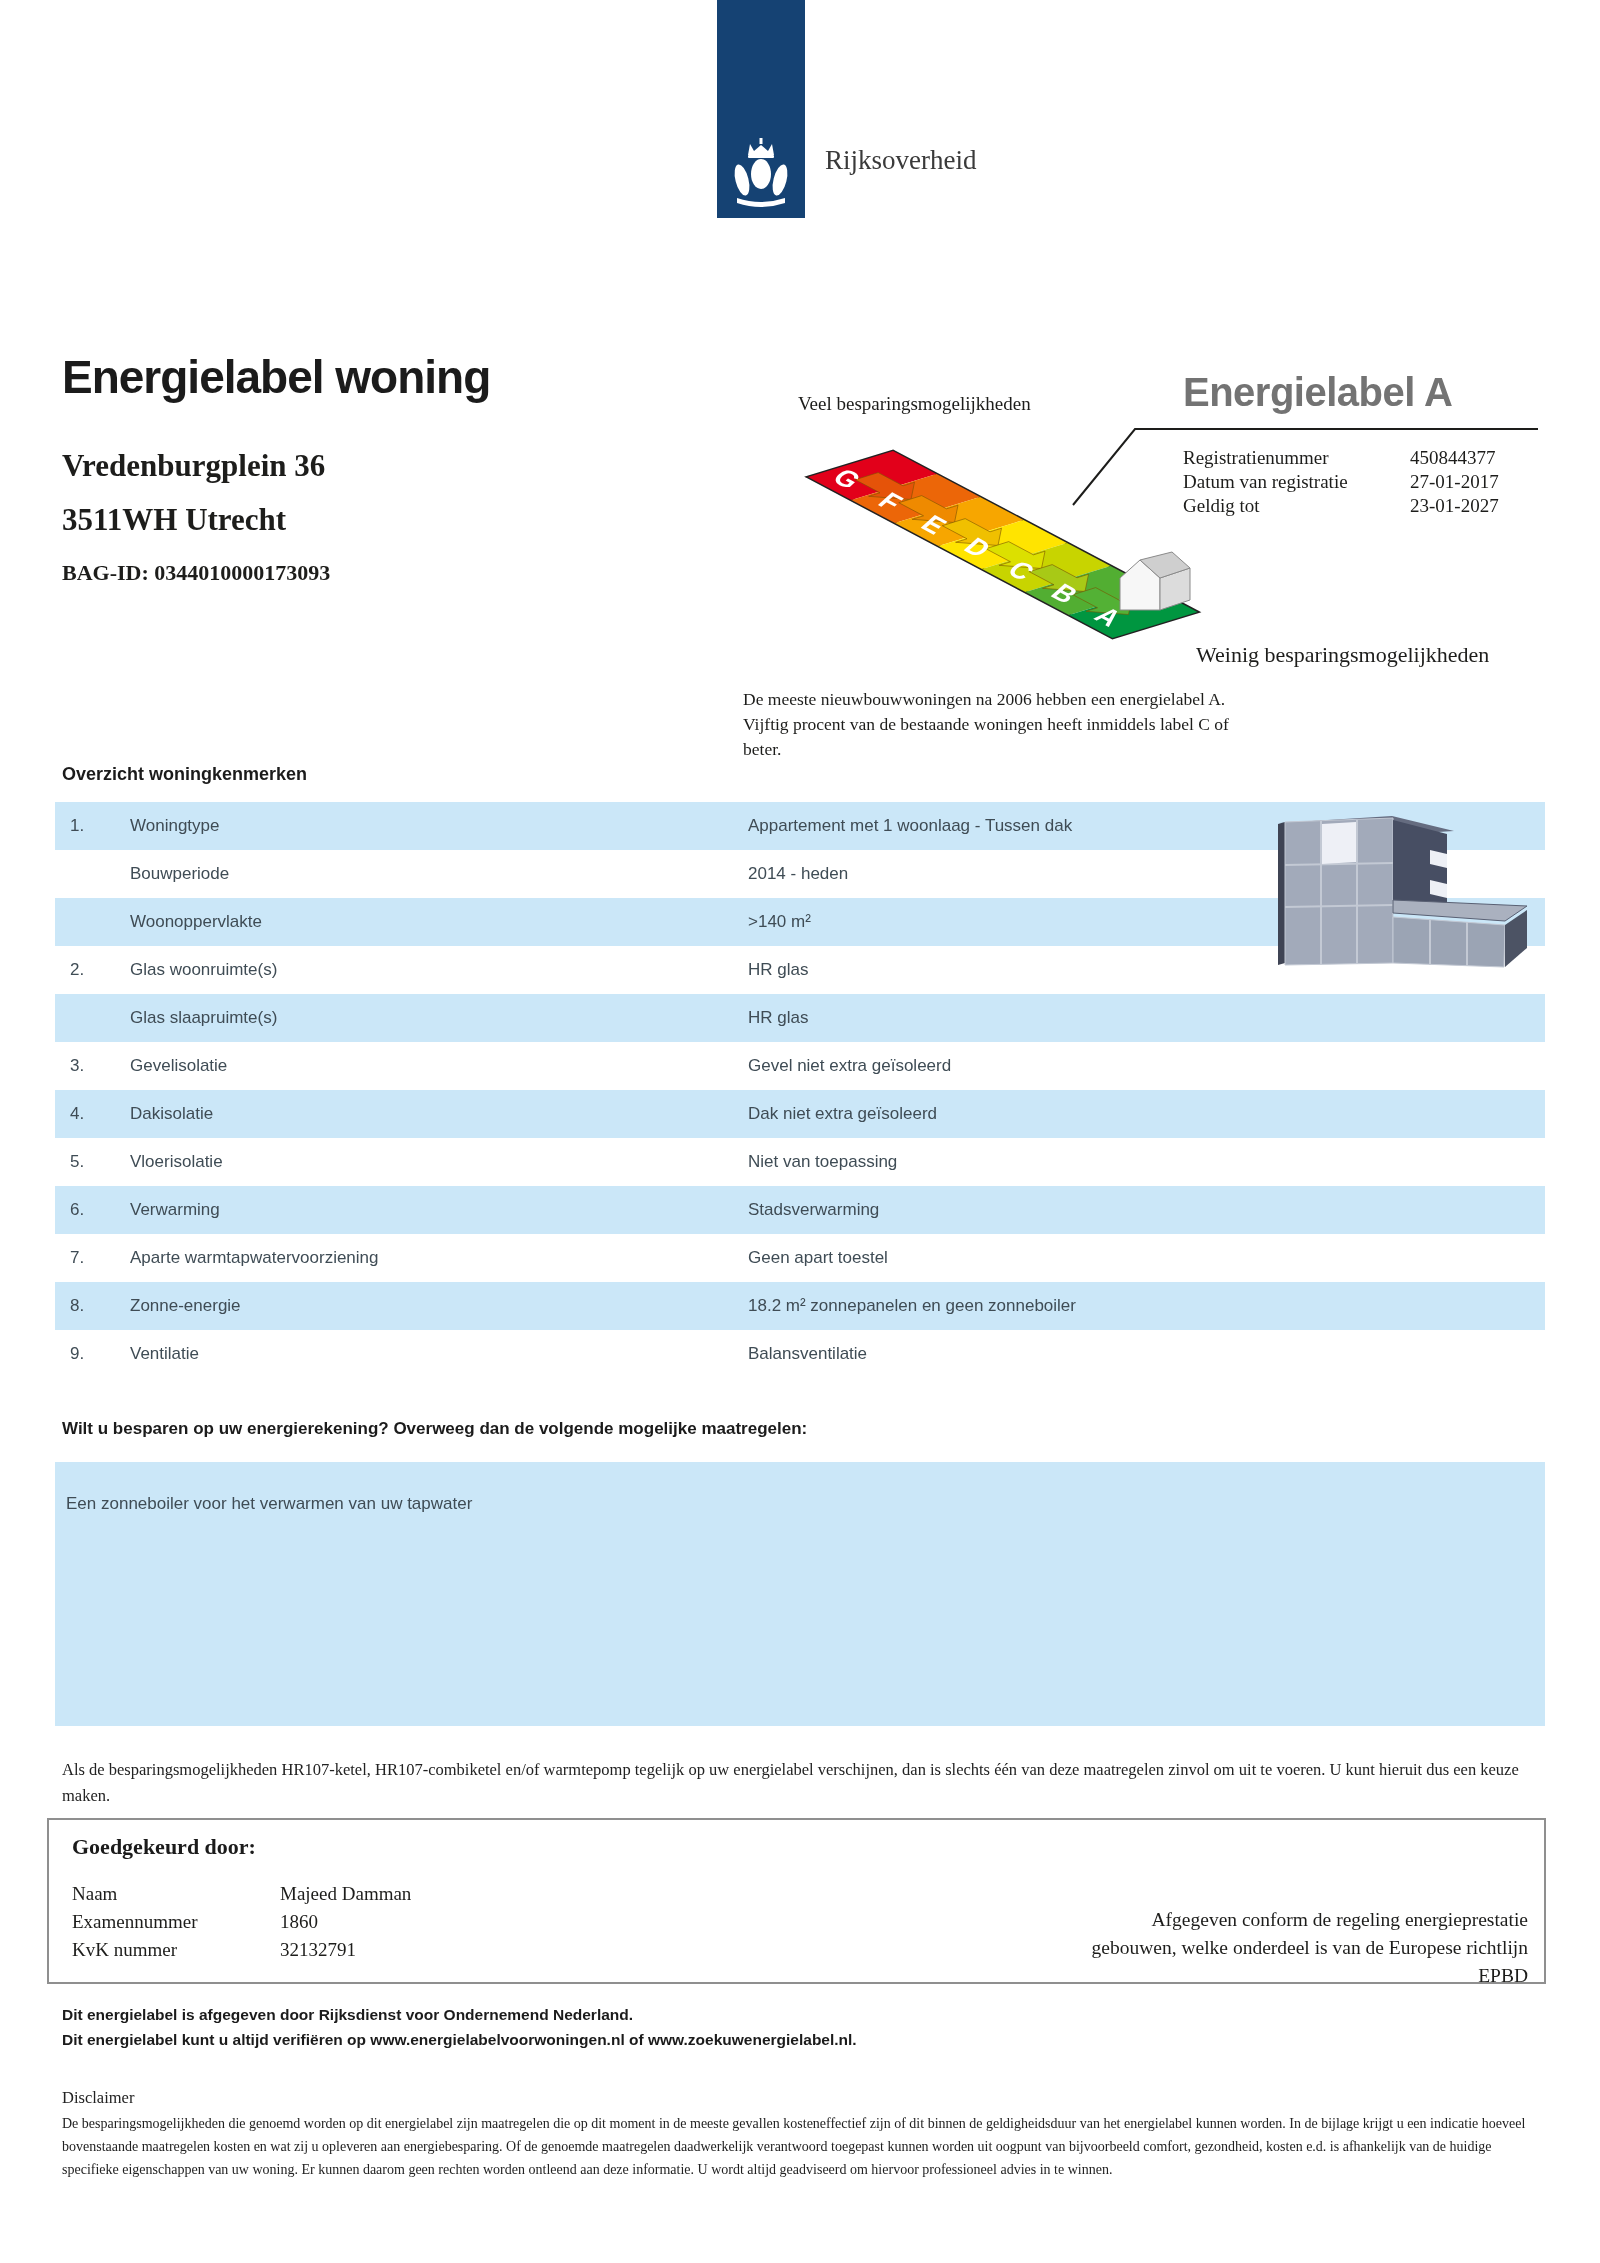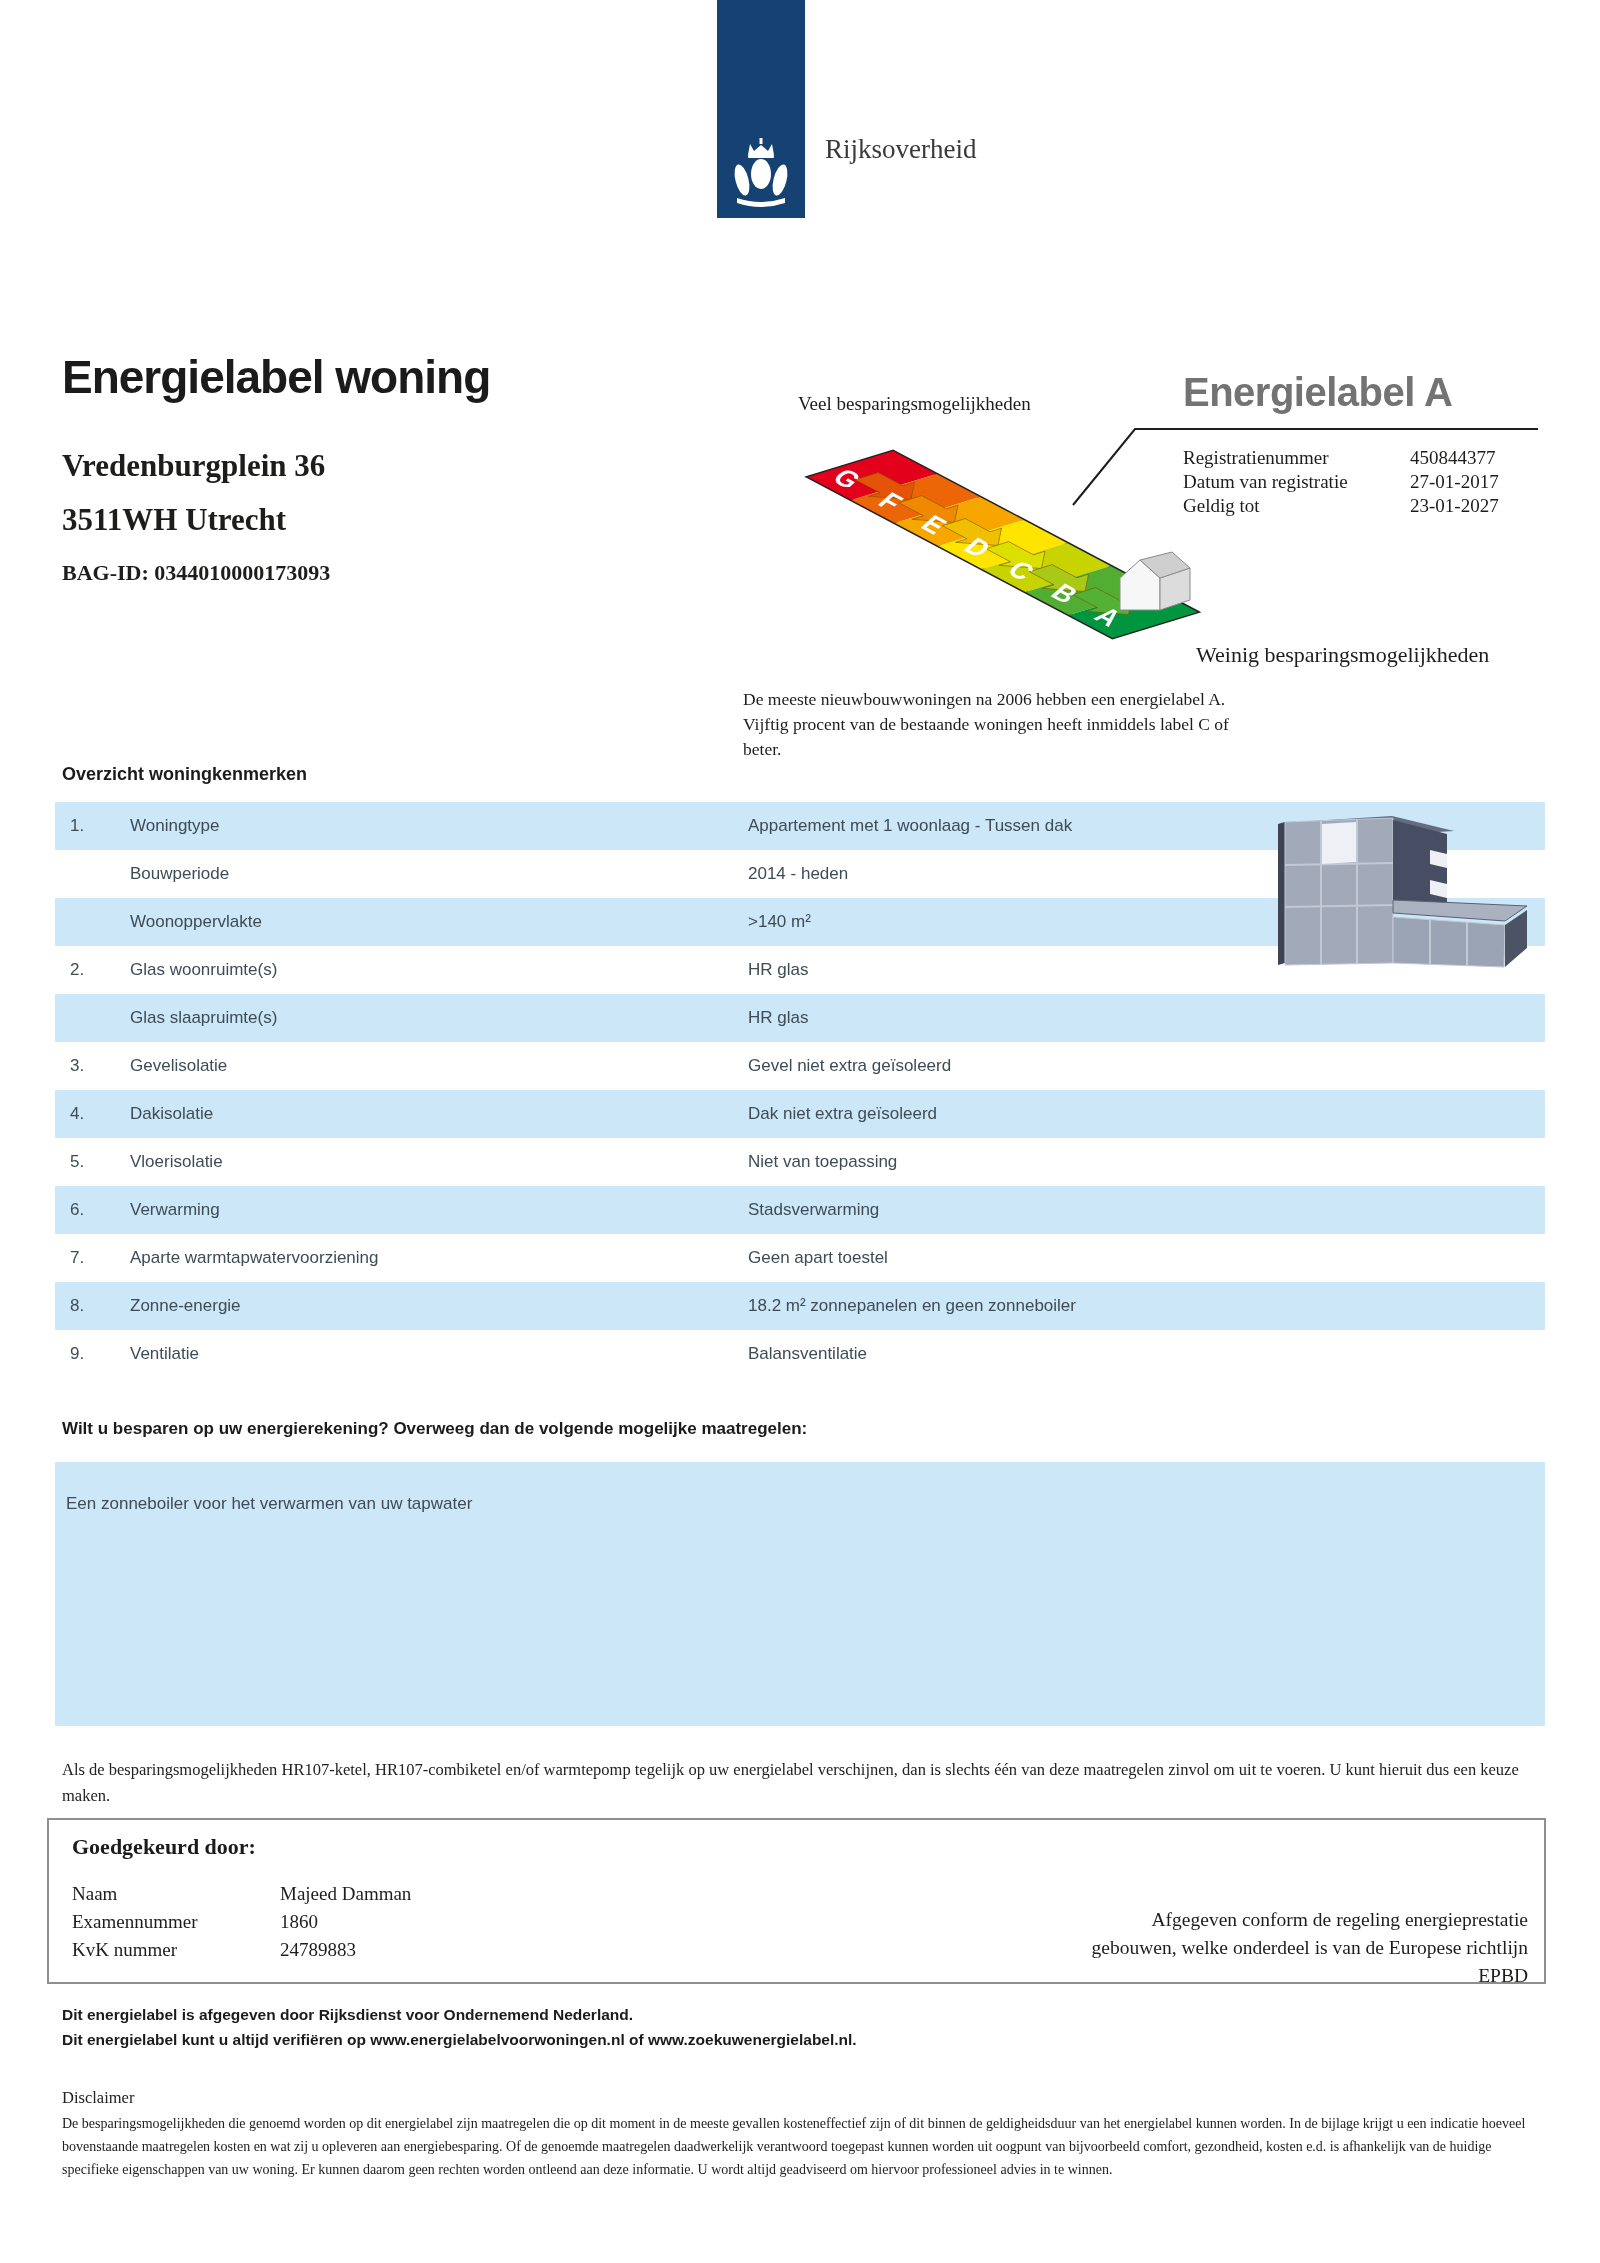--- a/index.html
+++ b/index.html
@@ -10,21 +10,21 @@
   html,body{background:#ffffff;}
   .page{position:relative;width:1600px;height:2263px;background:#fff;overflow:hidden;
         font-family:"Liberation Sans",sans-serif;color:var(--text-dark);}
   .abs{position:absolute;}
   .sans-b{font-family:"Liberation Sans",sans-serif;font-weight:bold;}
   .serif{font-family:"Liberation Serif",serif;}
   .serif-b{font-family:"Liberation Serif",serif;font-weight:bold;}
 
   .banner{left:717px;top:0;width:88px;height:218px;background:var(--banner-blue);}
   .emblem{position:absolute;left:12px;top:138px;}
-  .logo-word{left:825px;top:134px;font-size:27px;color:#3a3a3a;}
+  .logo-word{left:825px;top:145px;font-size:27px;color:#3a3a3a;}
 
   .doc-title{left:62px;top:350px;font-size:46px;letter-spacing:-1px;color:#1b1b1b;}
   .addr1{left:62px;top:448px;font-size:31px;}
   .addr2{left:62px;top:502px;font-size:31px;}
   .bagid{left:62px;top:560px;font-size:22px;}
 
   .veel{left:798px;top:393px;font-size:19px;}
   .weinig{left:1196px;top:642px;font-size:22px;}
   .label-a{left:1183px;top:370px;font-size:40px;letter-spacing:-0.5px;color:#737373;}
   .ribbon-wrap{left:780px;top:380px;width:780px;height:310px;}
@@ -245,21 +245,21 @@
       <div class="appr-row">
         <span class="appr-label">Naam</span>
         <span>Majeed Damman</span>
       </div>
       <div class="appr-row">
         <span class="appr-label">Examennummer</span>
         <span>1860</span>
       </div>
       <div class="appr-row">
         <span class="appr-label">KvK nummer</span>
-        <span>24789883</span>
+        <span>32132791</span>
       </div>
     </div>
     <div class="conform serif">Afgegeven conform de regeling energieprestatie gebouwen, welke onderdeel is van de Europese richtlijn EPBD</div>
   </div>
 
   <div class="abs footer1 sans-b">Dit energielabel is afgegeven door Rijksdienst voor Ondernemend Nederland.</div>
   <div class="abs footer2 sans-b">Dit energielabel kunt u altijd verifiëren op www.energielabelvoorwoningen.nl of www.zoekuwenergielabel.nl.</div>
   <div class="abs disc-head serif">Disclaimer</div>
   <div class="abs disc-text serif">De besparingsmogelijkheden die genoemd worden op dit energielabel zijn maatregelen die op dit moment in de meeste gevallen kosteneffectief zijn of dit binnen de geldigheidsduur van het energielabel kunnen worden. In de bijlage krijgt u een indicatie hoeveel bovenstaande maatregelen kosten en wat zij u opleveren aan energiebesparing. Of de genoemde maatregelen daadwerkelijk verantwoord toegepast kunnen worden uit oogpunt van bijvoorbeeld comfort, gezondheid, kosten e.d. is afhankelijk van de huidige specifieke eigenschappen van uw woning. Er kunnen daarom geen rechten worden ontleend aan deze informatie. U wordt altijd geadviseerd om hiervoor professioneel advies in te winnen.</div>
 

